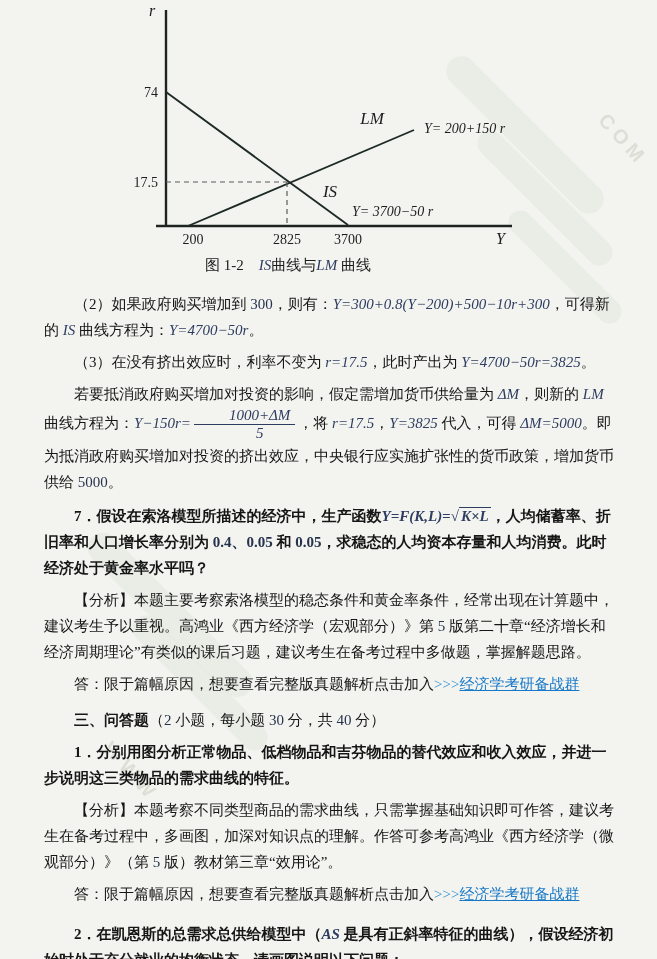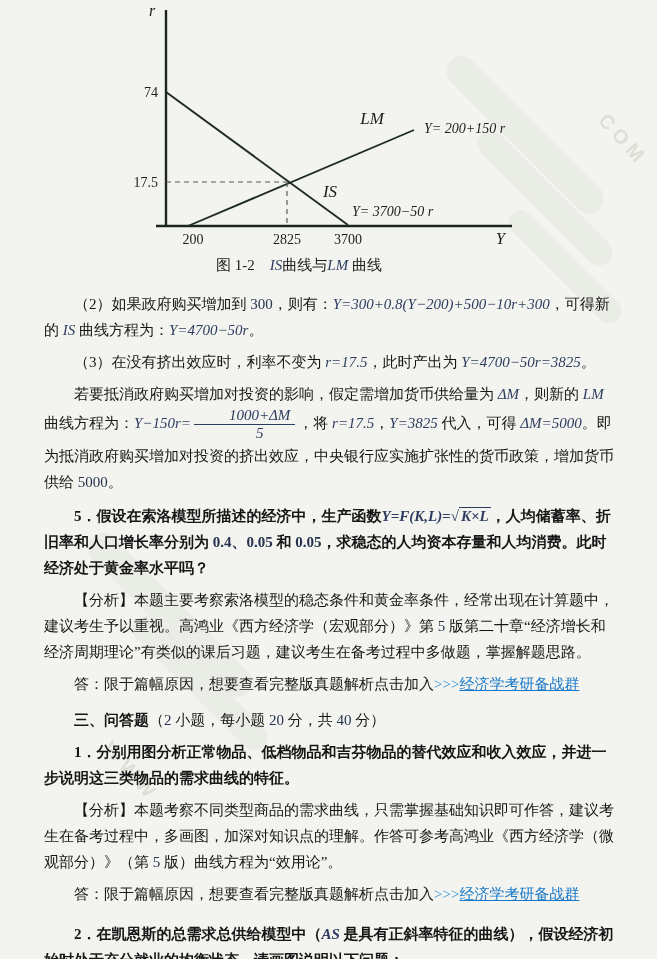--- a/index.html
+++ b/index.html
@@ -9,21 +9,21 @@
     font-family:"Liberation Serif","DejaVu Serif",serif;
     color:#161616;
   }
   
   .wm{position:absolute;inset:0;z-index:0;pointer-events:none;}
   .wm-bar{position:absolute;background:#e4e6df;border-radius:16px;transform:rotate(45deg);opacity:.6;}
   .wm-txt{position:absolute;transform:rotate(48deg);color:#d7dad0;opacity:.8;
           font:bold 20px "Liberation Sans",sans-serif;letter-spacing:5px;}
   
   .fig{position:relative;z-index:1;}
-  .caption{width:576px;text-align:center;font-size:15px;margin-top:2px;color:#1b1b1b;margin-left:11px;}
+  .caption{width:576px;text-align:center;font-size:15px;margin-top:2px;color:#1b1b1b;}
   
   .doc{position:relative;z-index:1;padding:10px 34px 0 38px;font-size:15px;line-height:26px;}
   .para{text-indent:2em;margin:6px;}
   .para.b{font-weight:bold;}
   .gap-q3{margin-top:8px;}
   .gap-sec{margin-top:10px;}
   .gap-q2{margin-top:14px;}
   .f{font-family:"Liberation Serif","DejaVu Serif",serif;font-style:italic;color:#2e3c60;}
   .num{font-family:"Liberation Serif","DejaVu Serif",serif;color:#27334e;}
   .doclink{color:#1878c8;text-decoration:underline;cursor:pointer;font-family:Liberation Serif, serif;}
@@ -74,21 +74,21 @@
     <text x="424" y="133" font-size="14" class="it">Y= 200+150 r</text>
     <text x="352" y="216" font-size="14" class="it">Y= 3700−50 r</text>
   </svg>
   <div class="caption"><span class="">图 1-2　</span><span class="f">IS</span><span class="">曲线与</span><span class="f">LM</span><span class=""> 曲线</span></div>
 </div>
 
 <div class="doc">
     <div class="para"><span class="">（2）如果政府购买增加到 </span><span class="num">300</span><span class="">，则有：</span><span class="f">Y=300+0.8(Y−200)+500−10r+300</span><span class="">，可得新的 </span><span class="f">IS</span><span class=""> 曲线方程为：</span><span class="f">Y=4700−50r</span><span class="">。</span></div>
     <div class="para"><span class="">（3）在没有挤出效应时，利率不变为 </span><span class="f">r=17.5</span><span class="">，此时产出为 </span><span class="f">Y=4700−50r=3825</span><span class="">。</span></div>
     <div class="para"><span class="">若要抵消政府购买增加对投资的影响，假定需增加货币供给量为 </span><span class="f">ΔM</span><span class="">，则新的 </span><span class="f">LM</span><span class=""> 曲线方程为：</span><span class="f">Y−150r=</span><span class="frac"><span class="fr-num">1000+ΔM</span><span class="fr-den">5</span></span><span class="">，将 </span><span class="f">r=17.5</span><span class="">，</span><span class="f">Y=3825</span><span class=""> 代入，可得 </span><span class="f">ΔM=5000</span><span class="">。即为抵消政府购买增加对投资的挤出效应，中央银行应实施扩张性的货币政策，增加货币供给 </span><span class="num">5000</span><span class="">。</span></div>
-    <div class="para b gap-q3"><span class="">5．假设在索洛模型所描述的经济中，生产函数</span><span class="f"><span>Y=F(K,L)=</span><span class="sqrt-sign">√</span><span class="sqrt-rad">K×L</span></span><span class="">，人均储蓄率、折旧率和人口增长率分别为 </span><span class="num">0.4、0.05</span><span class=""> 和 </span><span class="num">0.05</span><span class="">，求稳态的人均资本存量和人均消费。此时经济处于黄金率水平吗？</span></div>
+    <div class="para b gap-q3"><span class="">7．假设在索洛模型所描述的经济中，生产函数</span><span class="f"><span>Y=F(K,L)=</span><span class="sqrt-sign">√</span><span class="sqrt-rad">K×L</span></span><span class="">，人均储蓄率、折旧率和人口增长率分别为 </span><span class="num">0.4、0.05</span><span class=""> 和 </span><span class="num">0.05</span><span class="">，求稳态的人均资本存量和人均消费。此时经济处于黄金率水平吗？</span></div>
     <div class="para"><span class="">【分析】本题主要考察索洛模型的稳态条件和黄金率条件，经常出现在计算题中，建议考生予以重视。高鸿业《西方经济学（宏观部分）》第 </span><span class="num">5</span><span class=""> 版第二十章“经济增长和经济周期理论”有类似的课后习题，建议考生在备考过程中多做题，掌握解题思路。</span></div>
     <div class="para"><span class="">答：限于篇幅原因，想要查看完整版真题解析点击加入</span><span class="arrows">&gt;&gt;&gt;</span><span class="doclink">经济学考研备战群</span></div>
-    <div class="para gap-sec"><span class="" style="font-weight: bold;">三、问答题</span><span class="">（</span><span class="num">2</span><span class=""> 小题，每小题 </span><span class="num">20</span><span class=""> 分，共 </span><span class="num">40</span><span class=""> 分）</span></div>
+    <div class="para gap-sec"><span class="" style="font-weight: bold;">三、问答题</span><span class="">（</span><span class="num">2</span><span class=""> 小题，每小题 </span><span class="num">30</span><span class=""> 分，共 </span><span class="num">40</span><span class=""> 分）</span></div>
     <div class="para b"><span class="">1．分别用图分析正常物品、低档物品和吉芬物品的替代效应和收入效应，并进一步说明这三类物品的需求曲线的特征。</span></div>
-    <div class="para"><span class="">【分析】本题考察不同类型商品的需求曲线，只需掌握基础知识即可作答，建议考生在备考过程中，多画图，加深对知识点的理解。作答可参考高鸿业《西方经济学（微观部分）》（第 </span><span class="num">5</span><span class=""> 版）曲线方程为“效用论”。</span></div>
+    <div class="para"><span class="">【分析】本题考察不同类型商品的需求曲线，只需掌握基础知识即可作答，建议考生在备考过程中，多画图，加深对知识点的理解。作答可参考高鸿业《西方经济学（微观部分）》（第 </span><span class="num">5</span><span class=""> 版）教材第三章“效用论”。</span></div>
     <div class="para"><span class="">答：限于篇幅原因，想要查看完整版真题解析点击加入</span><span class="arrows">&gt;&gt;&gt;</span><span class="doclink">经济学考研备战群</span></div>
     <div class="para b gap-q2"><span class="">2．在凯恩斯的总需求总供给模型中（</span><span class="f">AS</span><span class=""> 是具有正斜率特征的曲线），假设经济初始时处于充分就业的均衡状态，请画图说明以下问题：</span></div>
   </div>
 
 </body></html>

